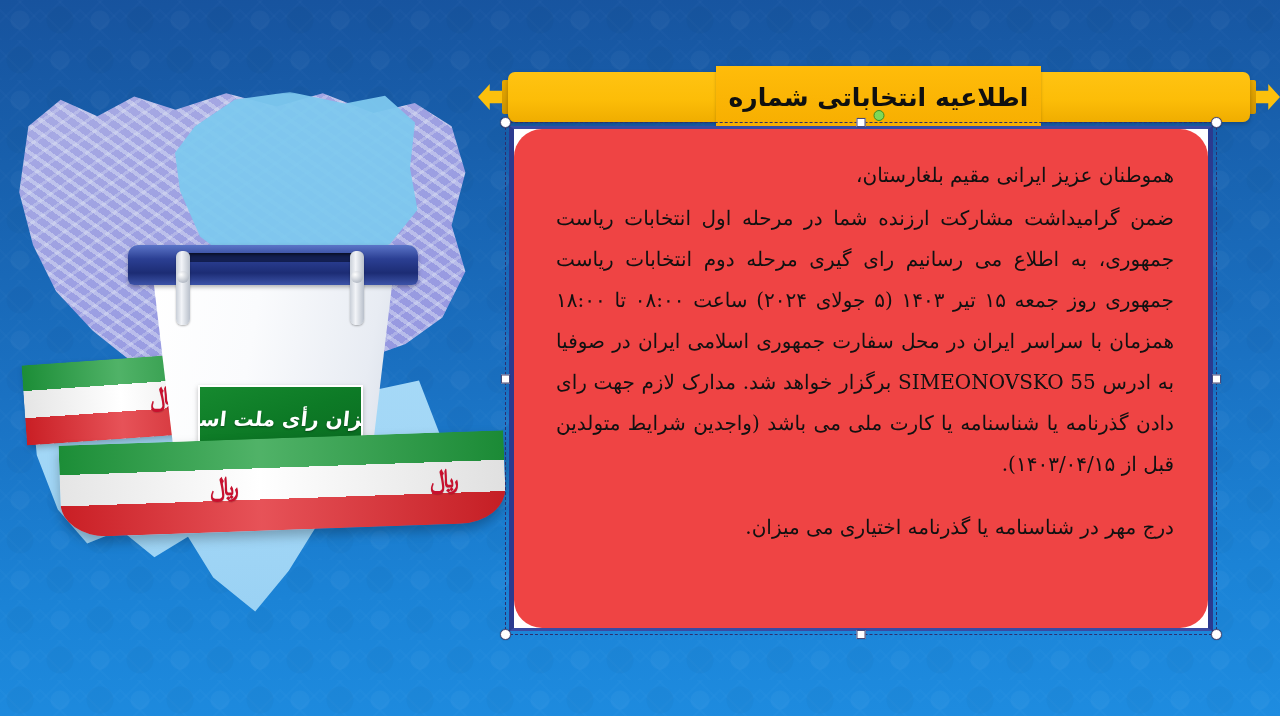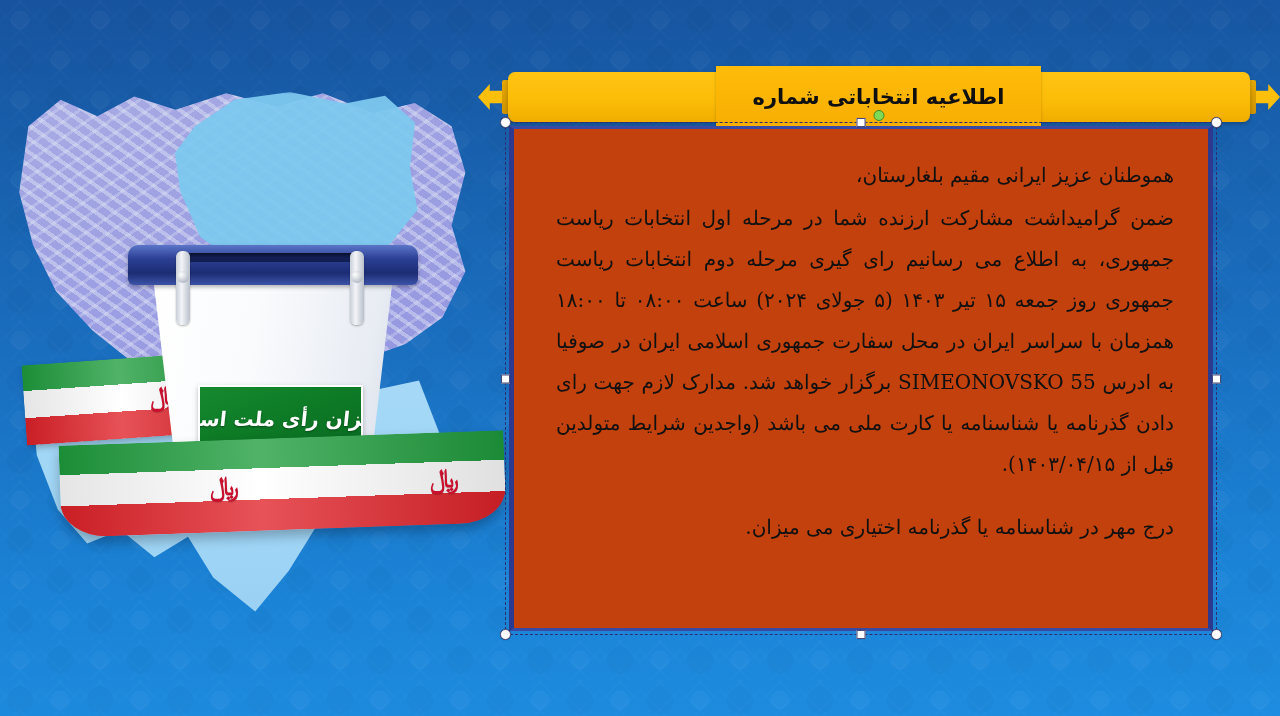--- a/index.html
+++ b/index.html
@@ -174,21 +174,21 @@
   }
   .banner-plate {
     position: absolute; left: 238px; top: 0; width: 325px; height: 62px;
     background: linear-gradient(180deg, #ffbc0a 0%, #f7ae00 100%);
     display: flex; align-items: center; justify-content: center;
     box-shadow: 0 1px 3px rgba(0,0,0,.2);
   }
   .banner-title {
     color: #101010;
     font-family: "DejaVu Sans", "Liberation Sans", sans-serif;
-    font-size: 21px; font-weight: 700; direction: rtl; white-space: nowrap;
+    font-size: 25px; font-weight: 700; direction: rtl; white-space: nowrap;
   }
   .arrow-tail {
     position: absolute; top: 18px; width: 28px; height: 26px;
     background: #fcc00c;
   }
   .arrow-tail.left  { left: 0;   clip-path: polygon(0 50%, 42% 0, 42% 26%, 100% 26%, 100% 74%, 42% 74%, 42% 100%); }
   .arrow-tail.right { right: 0;  clip-path: polygon(100% 50%, 58% 0, 58% 26%, 0 26%, 0 74%, 58% 74%, 58% 100%); }
   .arrow-cap {
     position: absolute; top: 14px; width: 9px; height: 34px;
     background: linear-gradient(180deg,#e8a800,#cf9400); border-radius: 2px;
@@ -215,21 +215,22 @@
     background: #ffffff;
     border-left: 5px solid #2b3a8f;
     border-right: 5px solid #2b3a8f;
     border-top: 3px solid #3a4aa3;
     border-bottom: 3px solid #3a4aa3;
     overflow: hidden;
   }
   .card-inner {
     position: absolute; inset: 0;
     padding: 26px 34px 20px 42px;
-    background: #c2410c;
+    background: #ef4444;
+    border-radius: 28px;
   }
 
   
   .body-text {
     direction: rtl; text-align: justify; text-align-last: right;
     color: #111111;
     font-family: "DejaVu Serif", "Liberation Serif", serif;
     font-size: 20px; line-height: 2.05;
   }
   .body-text p { margin: 0 0 2px 0; }

